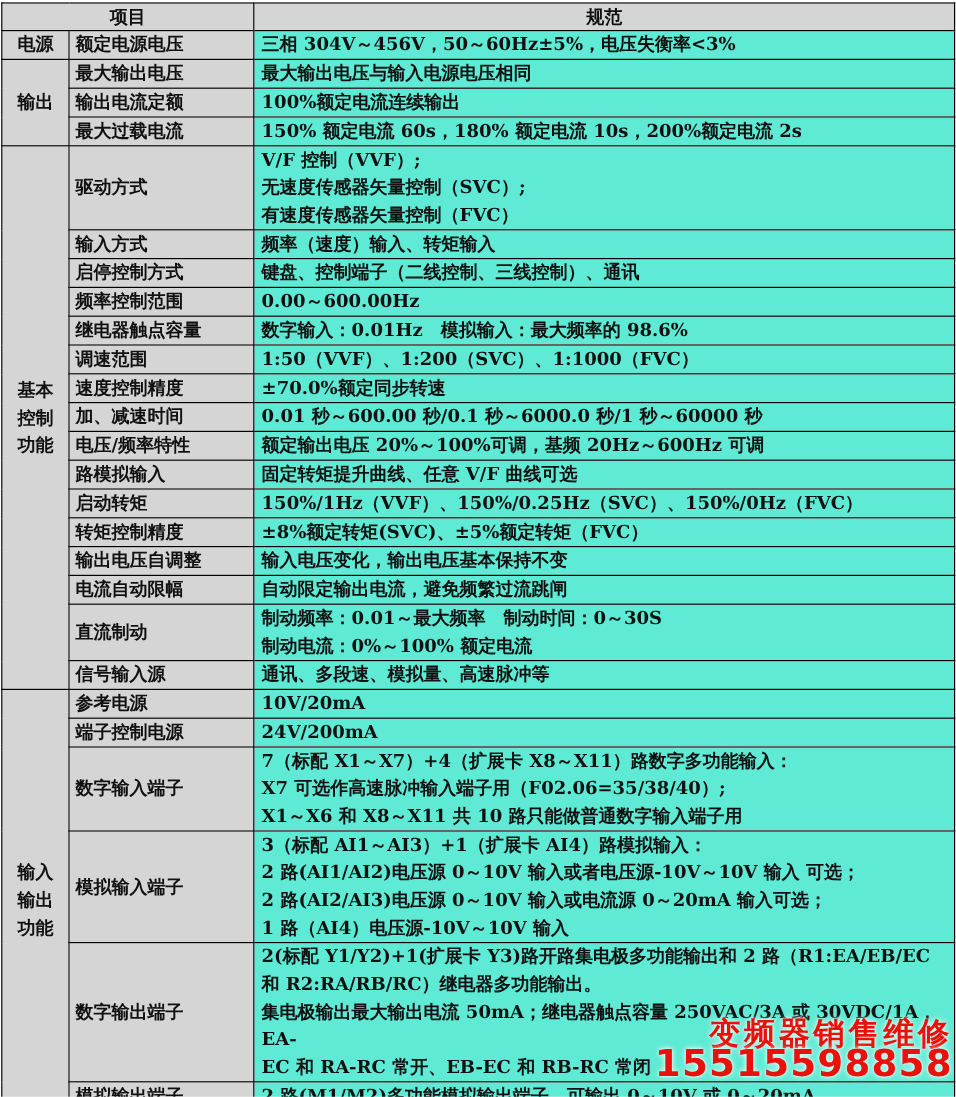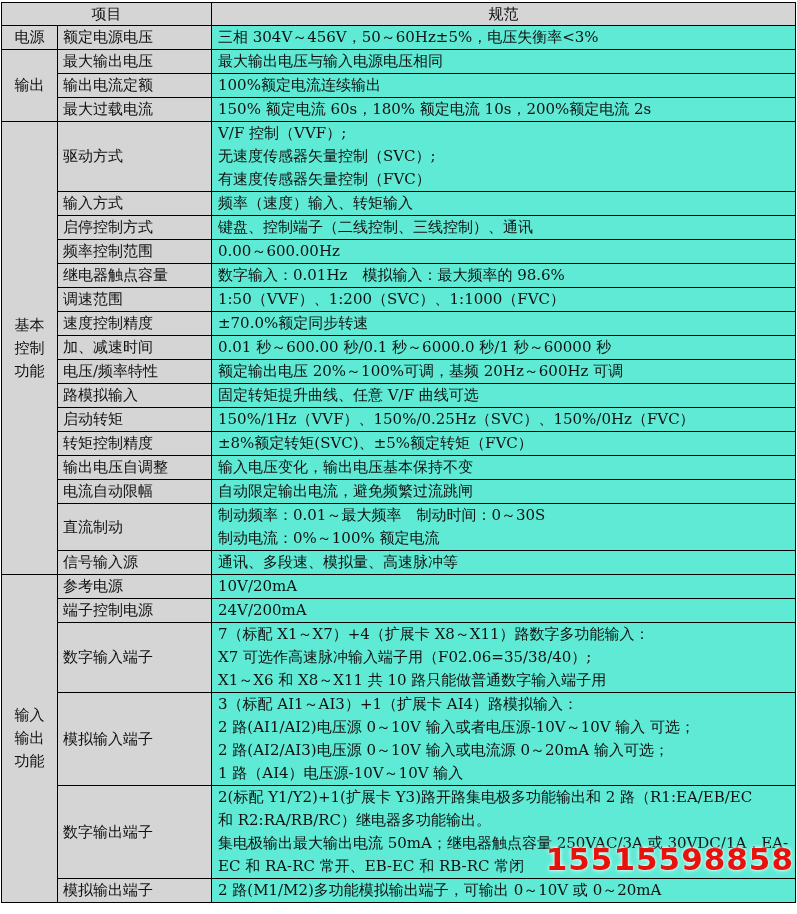--- a/index.html
+++ b/index.html
@@ -21,21 +21,21 @@
     border-collapse: collapse;
     table-layout: fixed;
     border: 1px solid #000;
   }
   td, th {
     border: 1px solid #000;
     font-size: 15px;
     line-height: 23px;
     vertical-align: middle;
     overflow: hidden;
-    font-weight: normal;
+    font-weight: bold;
   }
   th.hdr {
     background: var(--cell-gray, #d5d5d5);
     height: 22px; line-height: 22px;
     text-align: center;
     padding: 0;
   }
   td.cat {
     background: var(--cell-gray, #d5d5d5);
     text-align: center;
@@ -205,16 +205,17 @@
 EC 和 RA-RC 常开、EB-EC 和 RB-RC 常闭</td>
         </tr>
         <tr>
           <td class="item">模拟输出端子</td>
           <td class="spec">2 路(M1/M2)多功能模拟输出端子，可输出 0～10V 或 0～20mA</td>
         </tr>
       </tbody>
   </table>
 
   <div class="watermark">
+    <div class="wm-line1">变频器销售维修</div>
     <div class="wm-line2">15515598858</div>
   </div>
 
 </div>
 
 </body></html>

